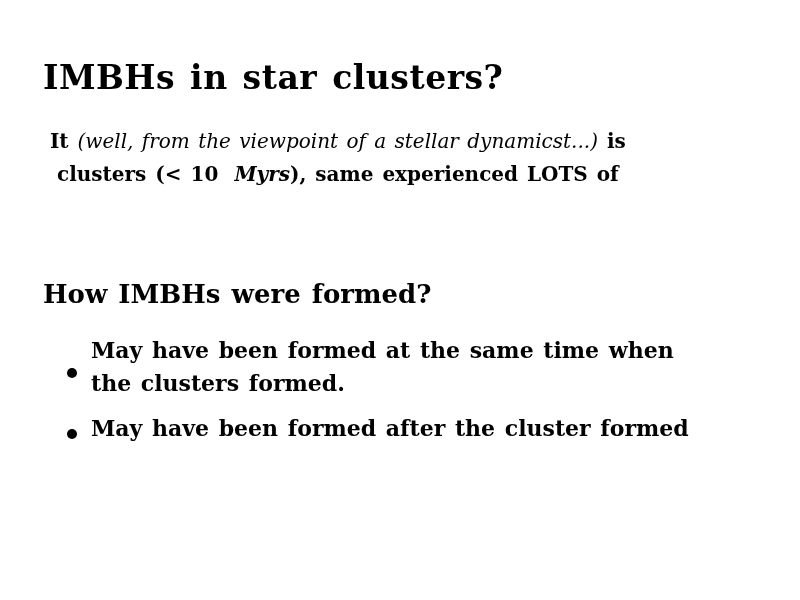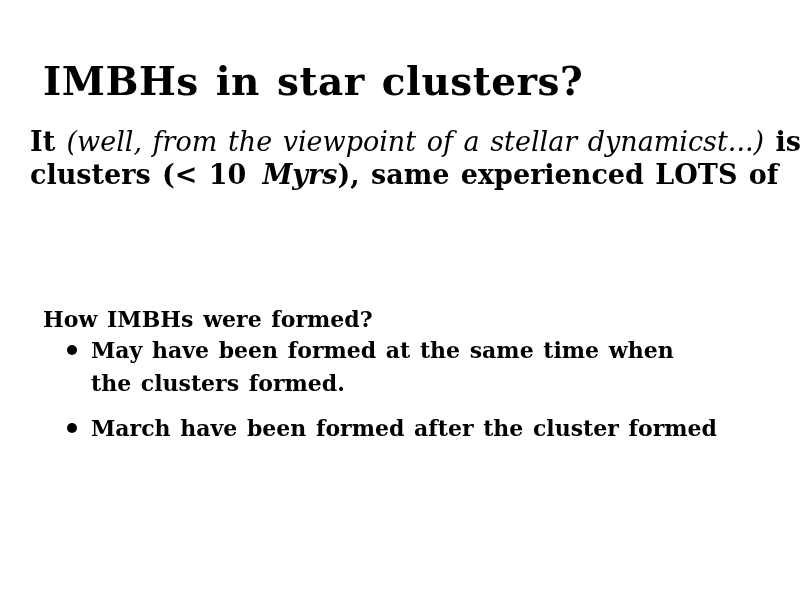--- a/index.html
+++ b/index.html
@@ -18,67 +18,67 @@
     position: relative;
     width: 800px;
     height: 600px;
     background: #ffffff;
   }
   .title {
     position: absolute;
     left: 43px;
     top: 58px;
     margin: 0;
-    font-size: 39px;
+    font-size: 33px;
     font-weight: bold;
     letter-spacing: 0.5px;
     word-spacing: 3px;
     white-space: nowrap;
   }
   .para {
     position: absolute;
-    left: 30px;
+    left: 50px;
     top: 125px;
-    font-size: 27px;
+    font-size: 20px;
     font-weight: bold;
     line-height: 33px;
     word-spacing: 2px;
+    text-align: center;
   }
   .pline {
     display: block;
     white-space: nowrap;
   }
   .it {
     font-style: italic;
     font-weight: normal;
   }
   .math {
     font-style: italic;
     font-weight: bold;
     margin-left: 16px;
   }
   .question {
     position: absolute;
     left: 43px;
     top: 278px;
-    font-size: 22px;
+    font-size: 26px;
     font-weight: bold;
     line-height: 33px;
     word-spacing: 2px;
     white-space: nowrap;
-    margin-top: 25px;
   }
   .bullets {
     position: absolute;
     left: 67px;
     top: 334px;
   }
   .item {
     display: flex;
-    align-items: flex-start;
+    align-items: center;
     font-size: 22px;
     font-weight: bold;
     line-height: 33px;
     word-spacing: 2px;
   }
   .item + .item {
     margin-top: 12px;
   }
   .dot {
     flex: none;
@@ -112,18 +112,18 @@
     <div class="item">
       <span class="dot"></span>
       <span class="itext">
         <span class="bl">May have been formed at the same time when</span>
         <span class="bl">the clusters formed.</span>
       </span>
     </div>
     <div class="item">
       <span class="dot"></span>
       <span class="itext">
-        <span class="bl">March have been formed after the cluster formed</span>
+        <span class="bl">May have been formed after the cluster formed</span>
       </span>
     </div>
   </div>
 
 </div>
 
 </body></html>

